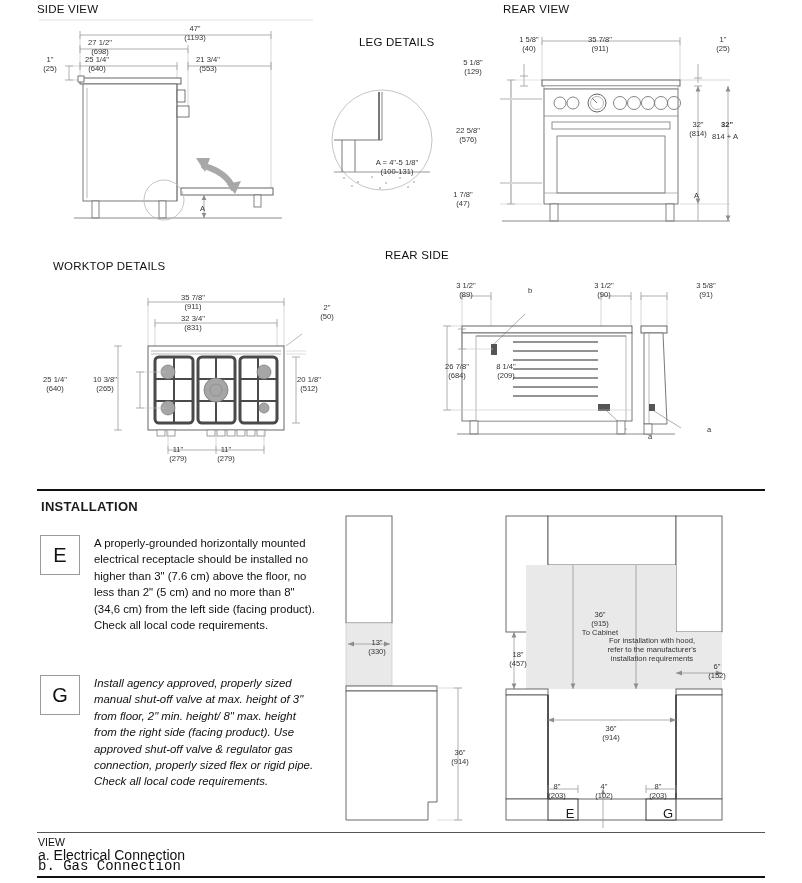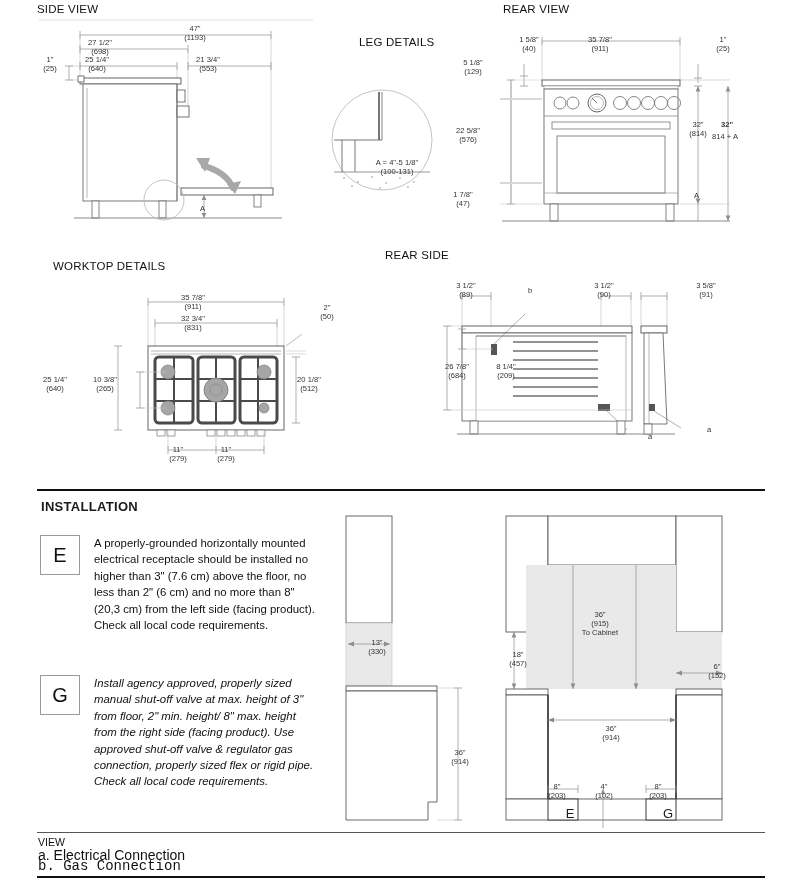--- a/index.html
+++ b/index.html
@@ -405,21 +405,21 @@
 (209)</div>
   <div class="abs lbl" style="left:528px;top:286px;">b</div>
   <div class="abs lbl" style="left:648px;top:432px;">a</div>
   <div class="abs lbl" style="left:707px;top:425px;">a</div>
 
   <div class="abs hr" style="left:37px;top:489px;width:728px;height:1.6px;"></div>
   <div class="abs inst-head" style="left:41px;top:499px;">INSTALLATION</div>
 
   <div class="abs" style="left:40px;top:535px;width:275px;display:flex;gap:14px;">
     <div class="inst-box">E</div>
-    <div class="inst-text" style="flex:1;">A properly-grounded horizontally mounted electrical receptacle should be installed no higher than 3" (7.6 cm) above the floor, no less than 2" (6 cm) and no more than 8" (20,3 cm) from the left side (facing product). Check all local code requirements.</div>
+    <div class="inst-text" style="flex:1;">A properly-grounded horizontally mounted electrical receptacle should be installed no higher than 3" (7.6 cm) above the floor, no less than 2" (5 cm) and no more than 8" (34,6 cm) from the left side (facing product). Check all local code requirements.</div>
   </div>
 
   <div class="abs" style="left:40px;top:675px;width:275px;display:flex;gap:14px;">
     <div class="inst-box">G</div>
     <div class="inst-text" style="flex:1;font-style:italic;">Install agency approved, properly sized manual shut-off valve at max. height of 3" from floor, 2" min. height/ 8" max. height from the right side (facing product). Use approved shut-off valve &amp; regulator gas connection, properly sized flex or rigid pipe. Check all local code requirements.</div>
   </div>
 
   <div class="abs" style="left:338px;top:508px;width:450px;height:320px;">
     <svg width="450" height="320" viewBox="0 0 450 320">
       <rect x="0" y="0" width="450" height="320" fill="#ffffff"></rect>
@@ -492,20 +492,23 @@
   </div>
   <div class="abs dim" style="left:355px;top:638px;width:44px;">13"
 (330)</div>
   <div class="abs dim" style="left:438px;top:748px;width:44px;">36"
 (914)</div>
   <div class="abs dim" style="left:565px;top:610px;width:70px;">36"
 (915)
 To Cabinet</div>
   <div class="abs dim" style="left:498px;top:650px;width:40px;">18"
 (457)</div>
+  <div class="abs dim" style="left:585px;top:636px;width:134px;">For installation with hood,
+refer to the manufacturer's
+installation requirements</div>
   <div class="abs dim" style="left:700px;top:662px;width:34px;">6"
 (152)</div>
   <div class="abs dim" style="left:588px;top:724px;width:46px;">36"
 (914)</div>
   <div class="abs dim" style="left:537px;top:782px;width:40px;">8"
 (203)</div>
   <div class="abs dim" style="left:584px;top:782px;width:40px;">4"
 (102)</div>
   <div class="abs dim" style="left:638px;top:782px;width:40px;">8"
 (203)</div>

